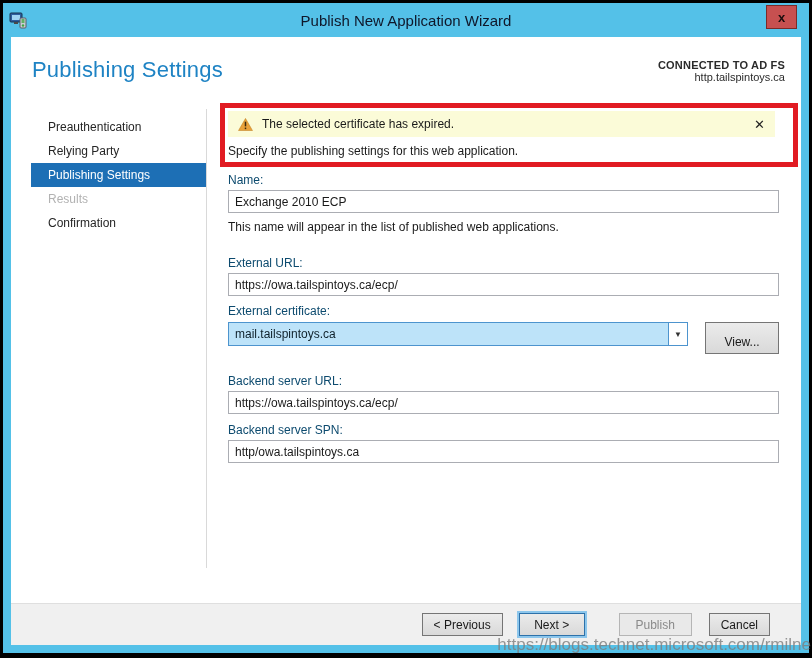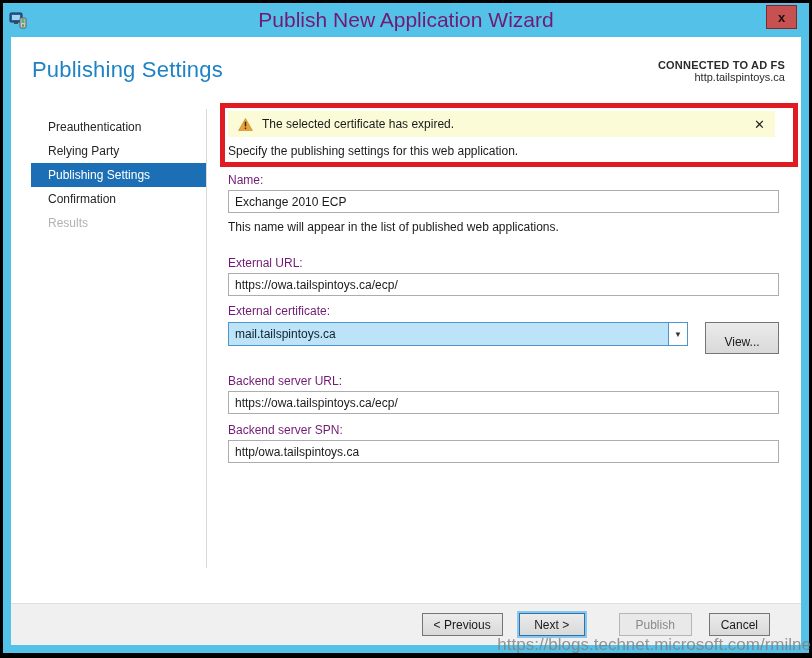--- a/index.html
+++ b/index.html
@@ -12,21 +12,21 @@
   }
   
   .frame {
     position: absolute; left: 3px; top: 3px; right: 3px; bottom: 5px;
     background: #54C1E8;
   }
   .titlebar {
     position: relative; height: 34px;
     display: flex; align-items: center; justify-content: center;
   }
-  .titlebar-title { font-size: 21px; color: #701a75; }
+  .titlebar-title { font-size: 15px; color: #0f172a; }
   .app-icon { position: absolute; left: 6px; top: 7px; width: 20px; height: 20px; }
   .close-btn {
     position: absolute; right: 12px; top: 2px;
     width: 31px; height: 24px;
     background: #C75050; border: 1px solid #7C2A28;
     color: #1a0d0d; font-weight: bold; font-size: 13px;
     display: flex; align-items: center; justify-content: center;
     cursor: pointer;
   }
   
@@ -68,21 +68,21 @@
     padding: 0 10px; font-size: 12px; color: #1a1a1a;
   }
   .warn-icon { width: 15px; height: 13px; margin-right: 9px; flex: none; }
   .banner-text { flex: 1; }
   .banner-close {
     flex: none; font-size: 13px; font-weight: bold; color: #222;
     cursor: pointer; line-height: 1;
   }
   .page-desc { margin-top: 7px; font-size: 12px; color: #1a1a1a; }
 
-  .field-label { font-size: 12px; color: #701a75; }
+  .field-label { font-size: 12px; color: #0c4a6e; }
   .lbl-name { margin-top: 15px; }
   .text-input {
     display: block; width: 100%; height: 23px; margin-top: 3px;
     border: 1px solid #ABADB3; background: #fff;
     font-family: "Liberation Sans", "DejaVu Sans", sans-serif;
     font-size: 12px; color: #1a1a1a; padding: 0 6px; outline: none;
   }
   .field-caption { margin-top: 7px; font-size: 12px; color: #1a1a1a; }
   .lbl-exturl { margin-top: 22px; }
   .lbl-cert { margin-top: 8px; }
@@ -160,22 +160,22 @@
 
       <div class="connected">
         <div class="line1">CONNECTED TO AD FS</div>
         <div class="line2">http.tailspintoys.ca</div>
       </div>
 
       <div class="sidebar">
         <div class="nav-item">Preauthentication</div>
         <div class="nav-item">Relying Party</div>
         <div class="nav-item selected">Publishing Settings</div>
+        <div class="nav-item disabled">Results</div>
         <div class="nav-item">Confirmation</div>
-        <div class="nav-item disabled">Results</div>
       </div>
       <div class="v-divider"></div>
 
       <div class="main">
 
         <div class="banner">
           <svg class="warn-icon" viewBox="0 0 16 14">
             <path d="M8 0.5 L15.5 13.5 L0.5 13.5 Z" fill="#E9A13B" stroke="#C07E1E" stroke-width="0.6"></path>
             <rect x="7.2" y="4" width="1.6" height="5" fill="#3a2a10"></rect>
             <rect x="7.2" y="10.3" width="1.6" height="1.7" fill="#3a2a10"></rect>

